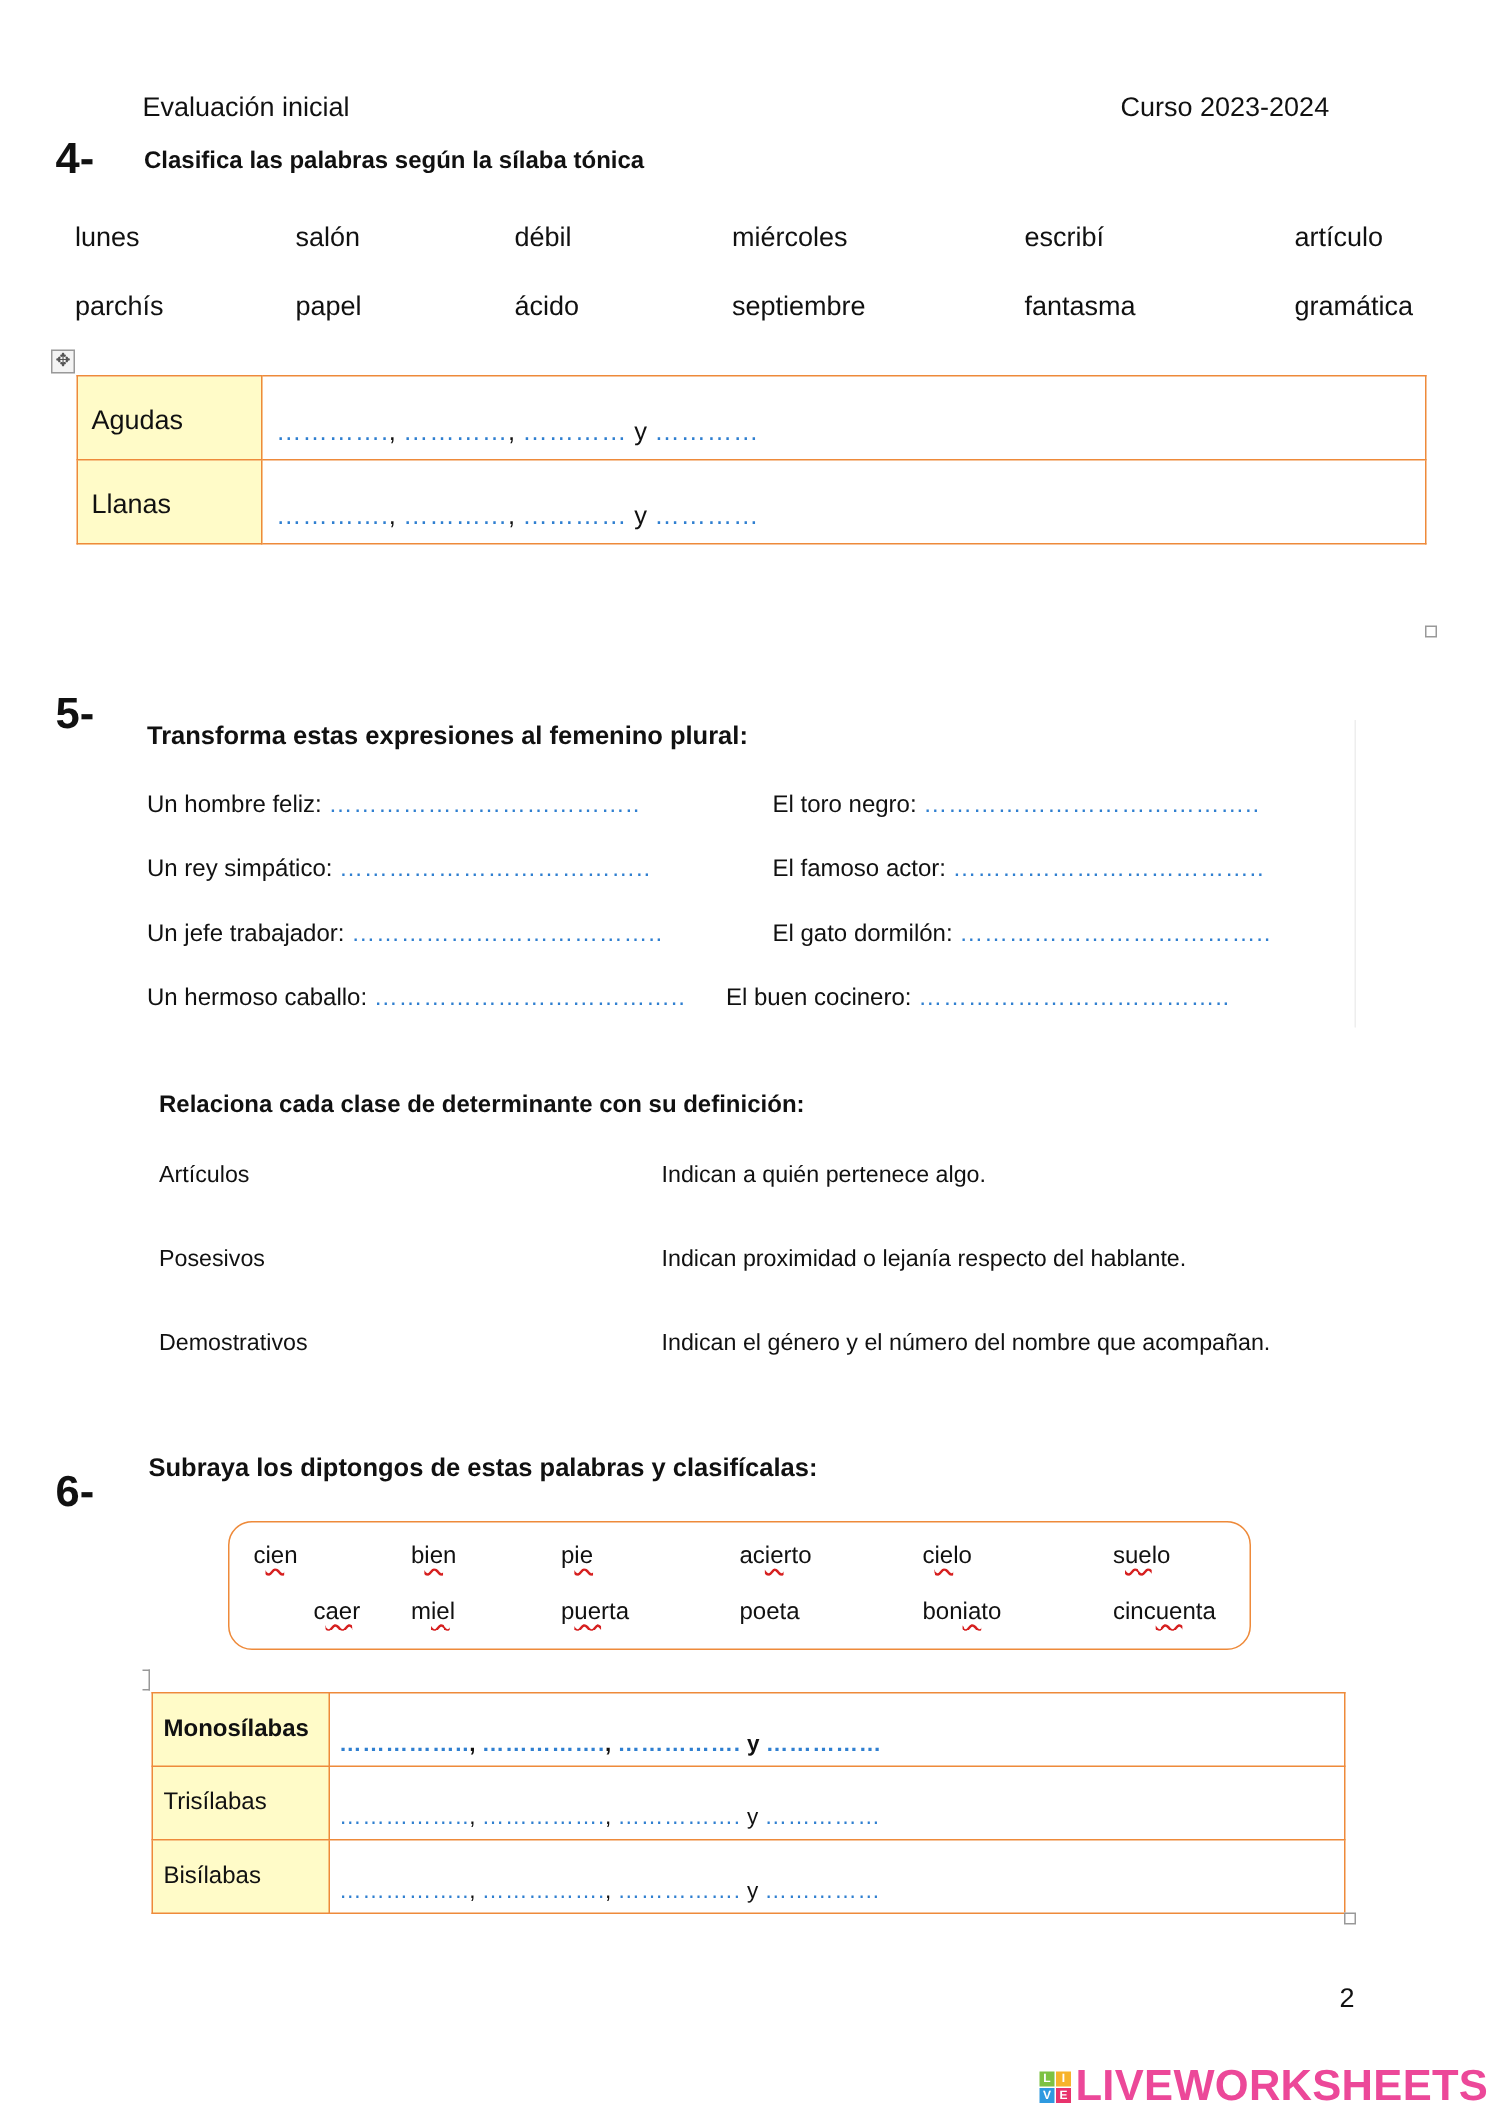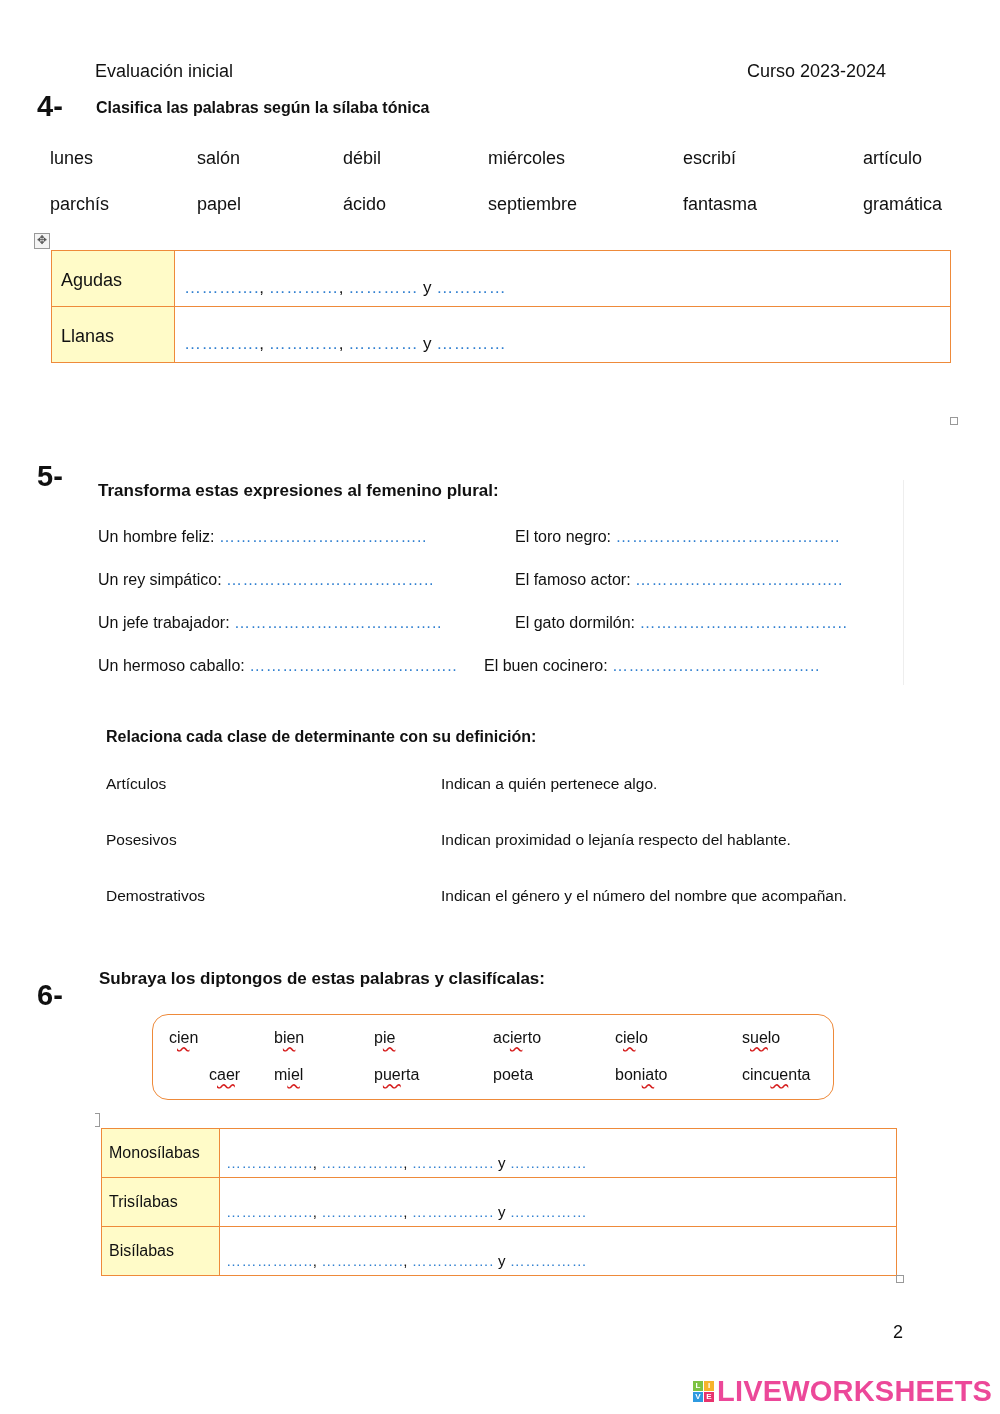--- a/index.html
+++ b/index.html
@@ -124,21 +124,21 @@
   <div class="dw" style="left:374px; top:1066px;"><span>p</span><span class="ul">ue</span><span>rta</span></div>
   <div class="dw" style="left:493px; top:1066px;"><span>poeta</span><span class="ul"></span><span></span></div>
   <div class="dw" style="left:615px; top:1066px;"><span>bon</span><span class="ul">ia</span><span>to</span></div>
   <div class="dw" style="left:742px; top:1066px;"><span>cinc</span><span class="ul">ue</span><span>nta</span></div>
 </div>
 
 <div class="abs" style="left:95px; top:1113px; width:4px; height:12px; border:1px solid #999; border-left:none;"></div>
 
 <table class="grid" style="left:101px; top:1128px; width:796px;">
   <tbody>
-      <tr style="height:49px;">
+      <tr style="height:49px;font-weight:bold;">
     <td class="lbl" style="width:110px; padding:15px 0 0 7px; font-size:16px;">Monosílabas</td>
     <td class="ans" style="padding:0 0 6px 6px; font-size:15px;">
       <span class="dots">……………..</span><span>,</span>
       <span class="dots">…………….</span><span>,</span>
       <span class="dots">…………….</span>
       <span>y</span>
       <span class="dots">……………</span>
     </td>
   </tr>
   <tr style="height:49px;">

